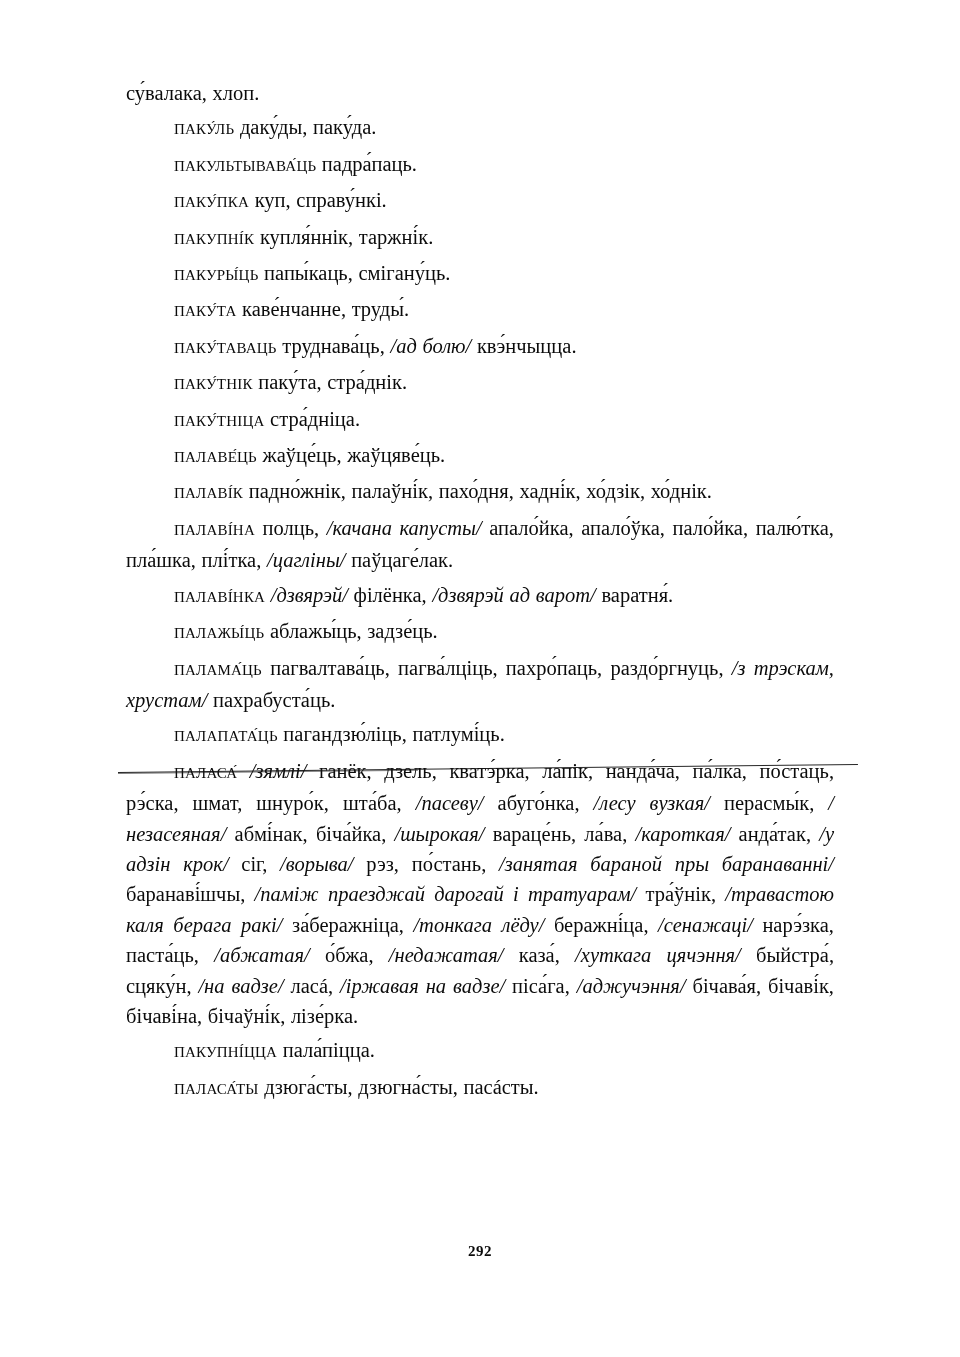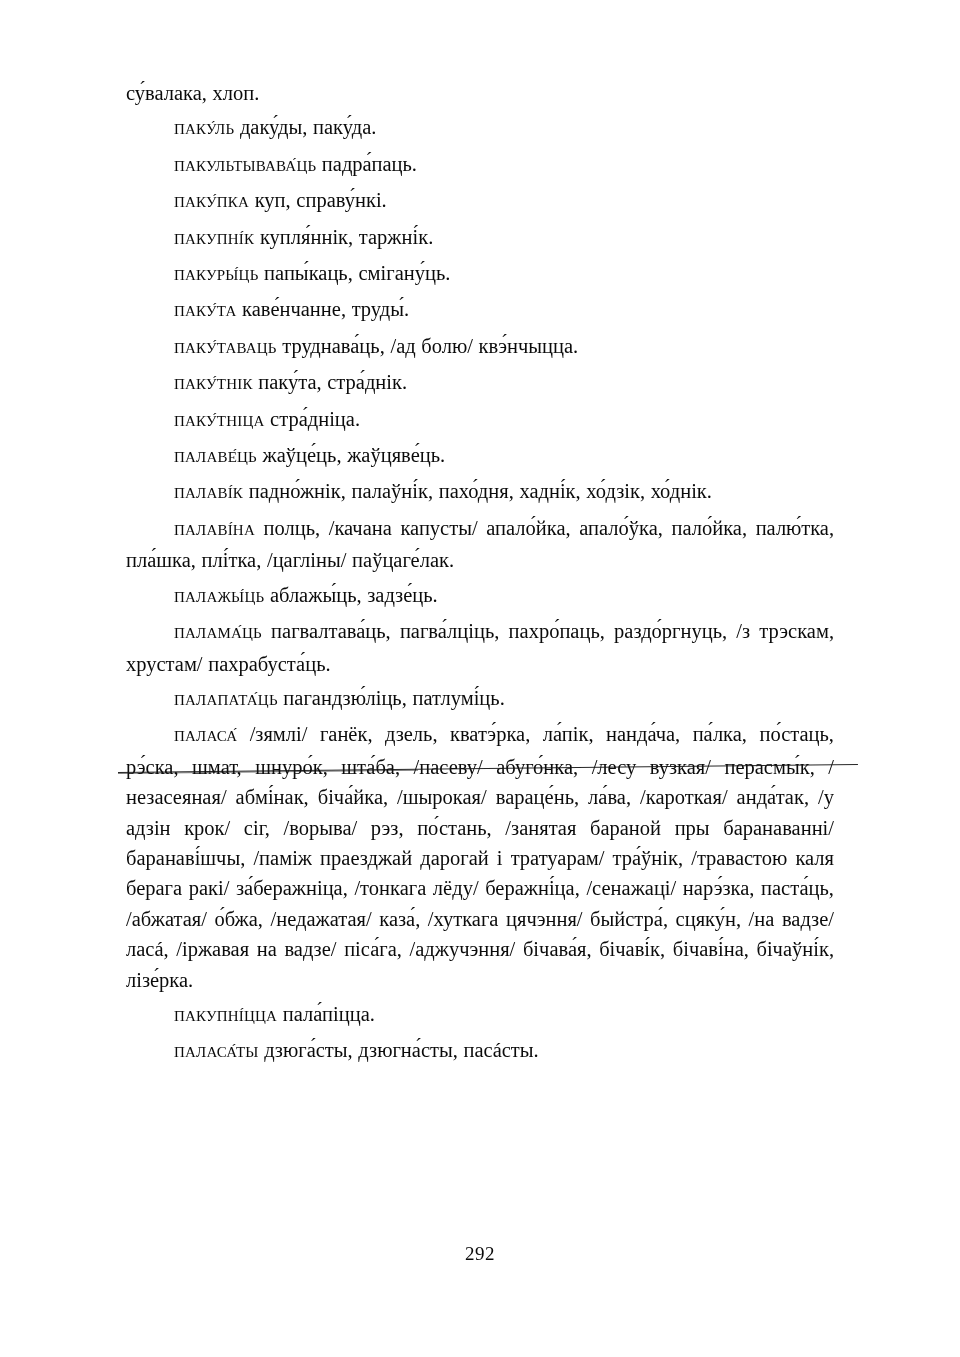--- a/index.html
+++ b/index.html
@@ -43,20 +43,21 @@
     text-align: left;
   }
 
   
   .hw {
     font-size: 15px;
     letter-spacing: 0.2px;
   }
   
   .it {
+    font-style: italic;
   }
 
   
   .scanline {
     position: absolute;
     left: 118px;
     top: 772px;
     width: 740px;
     height: 1px;
     background: #141414;
@@ -75,22 +76,22 @@
     transform-origin: left center;
     opacity: 0.55;
   }
 
   .folio {
     position: absolute;
     left: 0;
     top: 1243px;
     width: 960px;
     text-align: center;
-    font-size: 19px;
-    font-weight: normal;
+    font-size: 15px;
+    font-weight: bold;
     font-family: "Liberation Serif", "DejaVu Serif", serif;
     letter-spacing: 0.5px;
   }
 </style>
 </head>
 <body>
 
 <div class="page">
 
   <div class="textblock">
@@ -141,20 +142,23 @@
     </p>
 
     <p class="entry">
       <span class="hw">ПАЛАВІ́К</span><span> падно́жнік, палаўні́к, пахо́дня, хадні́к, хо́дзік, хо́днік.</span>
     </p>
 
     <p class="entry">
       <span class="hw">ПАЛАВІ́НА</span><span> полць, </span><span class="it">/качана капусты/</span><span> апало́йка, апало́ўка, пало́йка, палю́тка, пла́шка, плі́тка, </span><span class="it">/цагліны/</span><span> паўцаге́лак.</span>
     </p>
 
+    <p class="entry">
+      <span class="hw">ПАЛАВІ́НКА</span><span> </span><span class="it">/дзвярэй/</span><span> філёнка, </span><span class="it">/дзвярэй ад варот/</span><span> варатня́.</span>
+    </p>
 
     <p class="entry nojust">
       <span class="hw">ПАЛАЖЫ́ЦЬ</span><span> аблажы́ць, задзе́ць.</span>
     </p>
 
     <p class="entry">
       <span class="hw">ПАЛАМА́ЦЬ</span><span> пагвалтава́ць, пагва́лціць, пахро́паць, раздо́ргнуць, </span><span class="it">/з трэскам, хрустам/</span><span> пахрабуста́ць.</span>
     </p>
 
     <p class="entry nojust">

